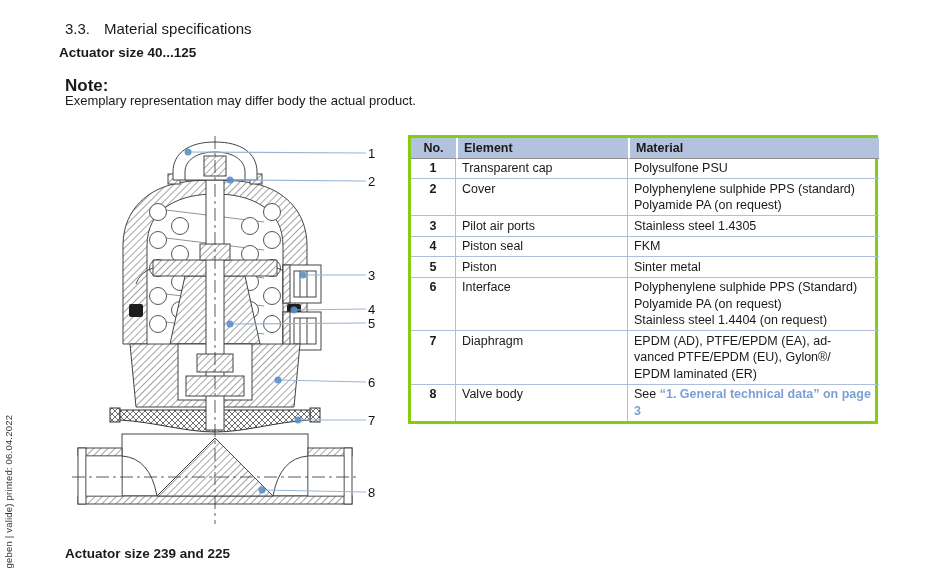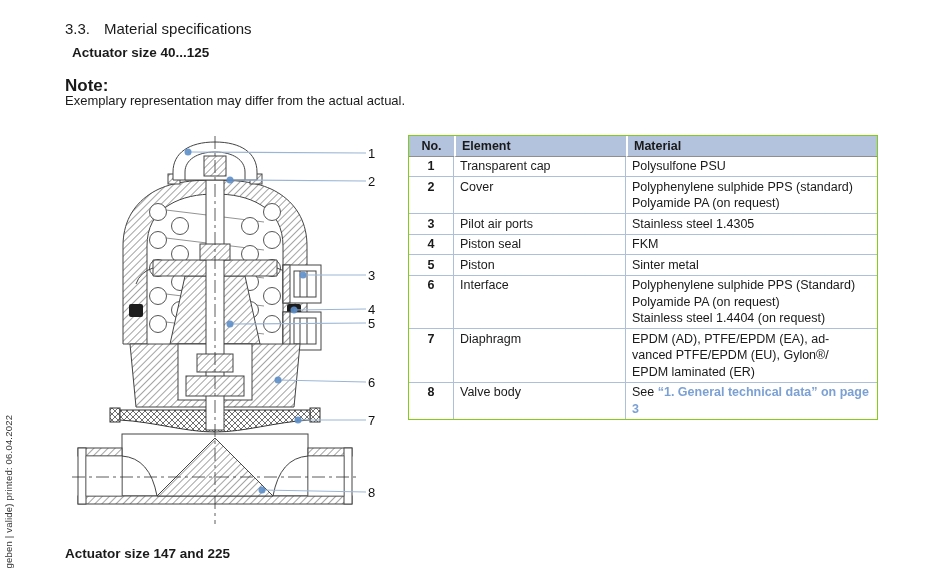--- a/index.html
+++ b/index.html
@@ -5,21 +5,21 @@
   * { margin:0; padding:0; box-sizing:border-box; }
   html,body {
     width:937px; height:568px; background:#ffffff;
     font-family:"Liberation Sans", sans-serif; color:#1a1a1a;
     position:relative; overflow:hidden;
   }
 
   
   .section-title { position:absolute; left:65px; top:20px; font-size:15px; font-weight:normal; }
   .section-title .num { display:inline-block; margin-right:14px; }
-  .subtitle { position:absolute; left:72px; top:45px; font-size:13.5px; font-weight:bold; }
+  .subtitle { position:absolute; left:59px; top:45px; font-size:13.5px; font-weight:bold; }
   .note-label { position:absolute; left:65px; top:76px; font-size:17px; font-weight:bold; }
   .note-text  { position:absolute; left:65px; top:93px; font-size:13px; }
   .footer-subtitle { position:absolute; left:65px; top:546px; font-size:13.5px; font-weight:bold; }
 
   
   .vtext {
     position:absolute; left:3px; top:574px;
     transform-origin:0 0; transform:rotate(-90deg);
     font-size:9.5px; color:#333; white-space:nowrap; letter-spacing:.2px;
   }
@@ -27,21 +27,21 @@
   
   .diagram { position:absolute; left:70px; top:132px; }
   .co {
     position:absolute; left:368px; width:14px; text-align:left;
     font-size:13px; color:#111;
   }
 
   
   .table-wrap {
     position:absolute; left:408px; top:135px; width:470px;
-    border:1px solid #84cc16; background:#fff;
+    border:3px solid #84cc16; background:#fff;
   }
   table.spec { border-collapse:separate; border-spacing:0; width:100%; table-layout:fixed; font-size:12.5px; }
   col.c-no{ width:45px; } col.c-el{ width:172px; } col.c-ma{ width:251px; }
   .spec th, .spec td {
     text-align:left; vertical-align:top; line-height:16.5px;
     padding:1.5px 6px; border-bottom:1px solid #aebfda; border-right:1px solid #aebfda;
   }
   .spec th:last-child, .spec td:last-child { border-right:none; }
   .spec tr:last-child td { border-bottom:none; }
   .spec thead th {
@@ -59,21 +59,21 @@
 
 <div class="page">
 
   <div class="vtext">egeben | valide) printed: 06.04.2022</div>
 
   <div class="section-title">
     <span class="num">3.3.</span><span>Material specifications</span>
   </div>
   <div class="subtitle">Actuator size 40...125</div>
   <div class="note-label">Note:</div>
-  <div class="note-text">Exemplary representation may differ from the actual actual.</div>
+  <div class="note-text">Exemplary representation may differ body the actual product.</div>
 
   <svg class="diagram" width="330" height="395" viewBox="0 0 330 395" aria-hidden="true">
     <defs>
       <pattern id="hatch" width="5" height="5" patternUnits="userSpaceOnUse" patternTransform="rotate(45)">
         <rect width="5" height="5" fill="#ffffff"></rect>
         <line x1="0" y1="0" x2="0" y2="5" stroke="#4a4a4a" stroke-width="1"></line>
       </pattern>
       <pattern id="xhatch" width="6" height="6" patternUnits="userSpaceOnUse">
         <rect width="6" height="6" fill="#ffffff"></rect>
         <path d="M0,0 L6,6 M6,0 L0,6" stroke="#4a4a4a" stroke-width="0.8"></path>
@@ -268,15 +268,15 @@
         </tr>
         <tr>
           <td class="no">8</td>
           <td>Valve body</td>
           <td class="mat"><span>See </span><a class="xref">“1. General technical data” on page 3</a></td>
         </tr>
       </tbody>
     </table>
   </div>
 
-  <div class="footer-subtitle">Actuator size 147 and 225</div>
+  <div class="footer-subtitle">Actuator size 239 and 225</div>
 
 </div>
 
 </body></html>

